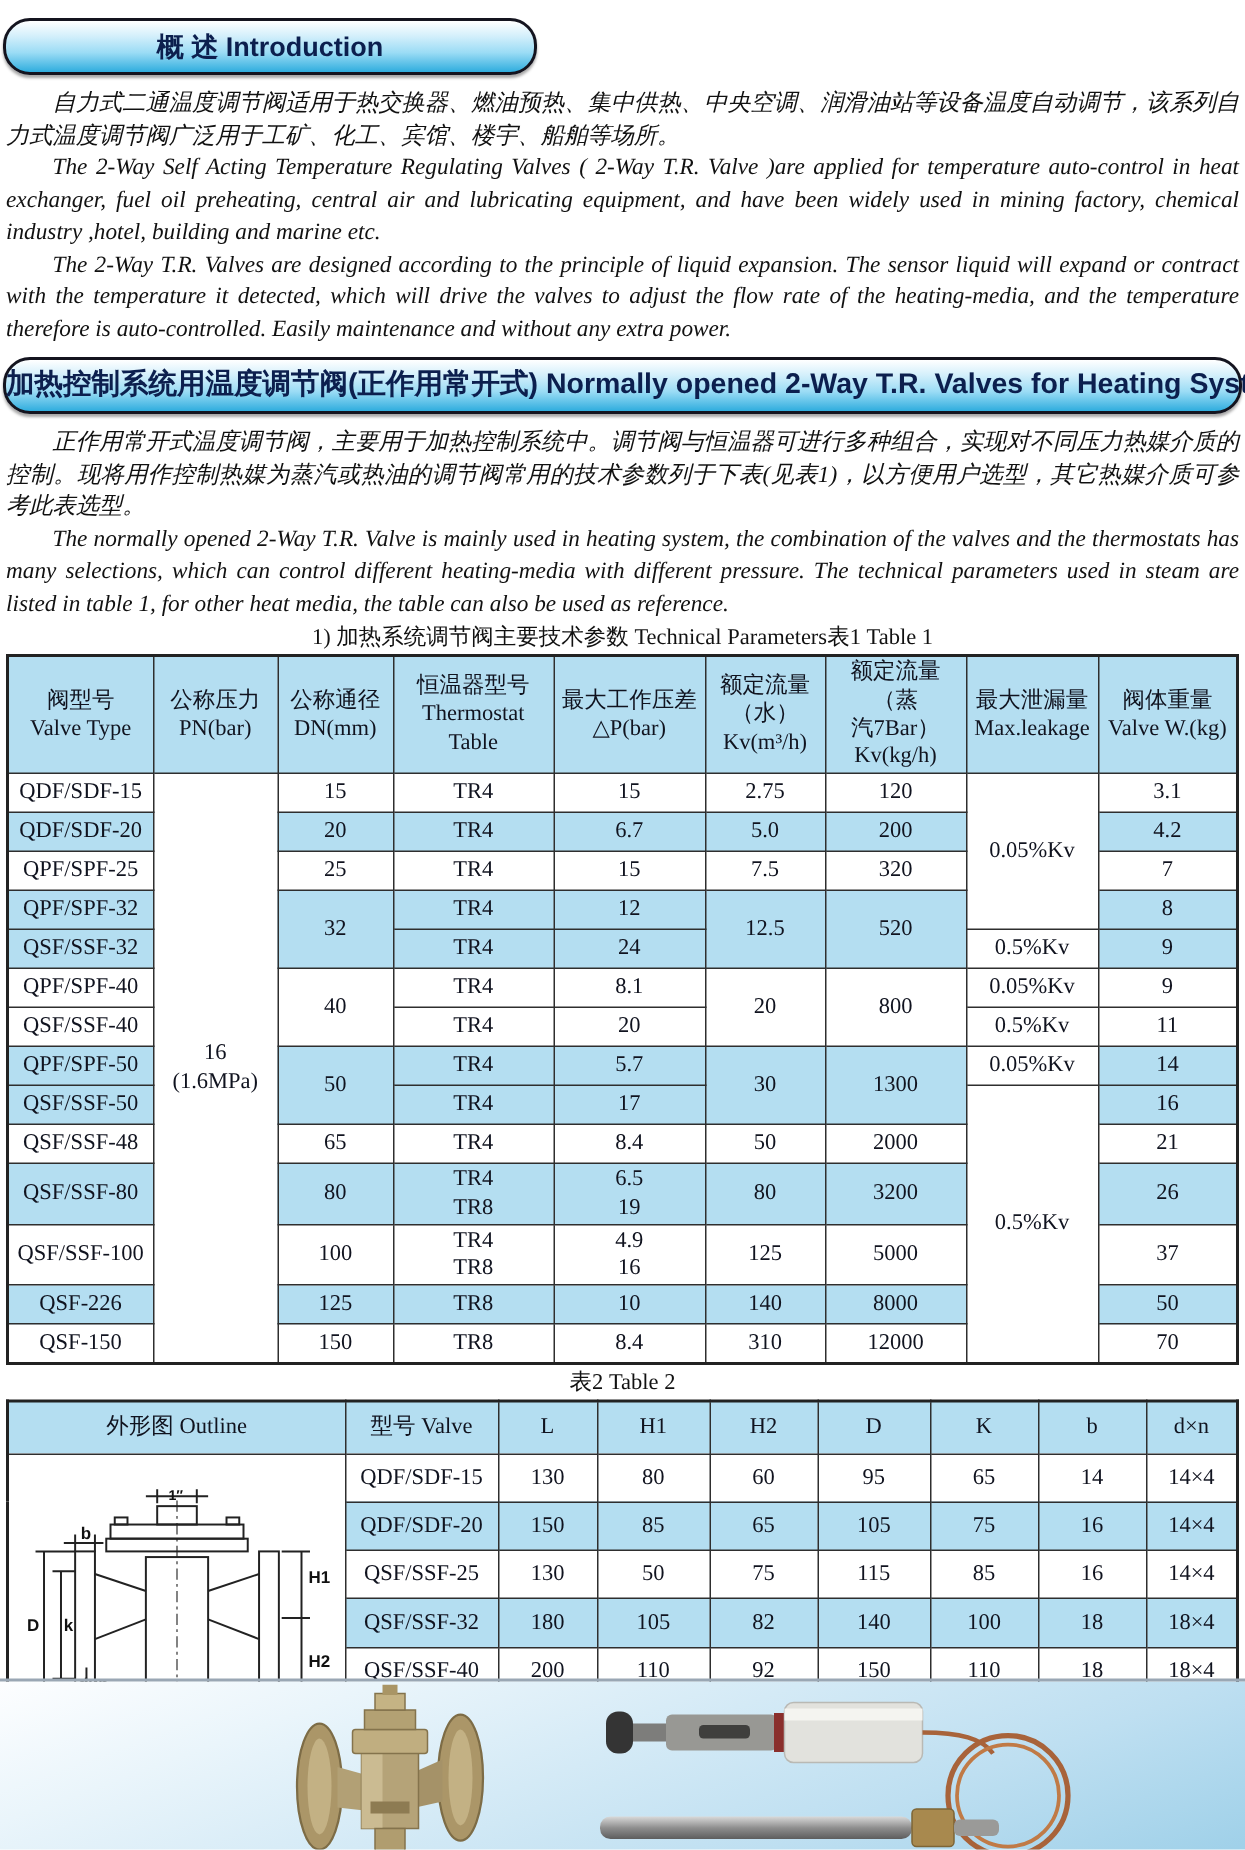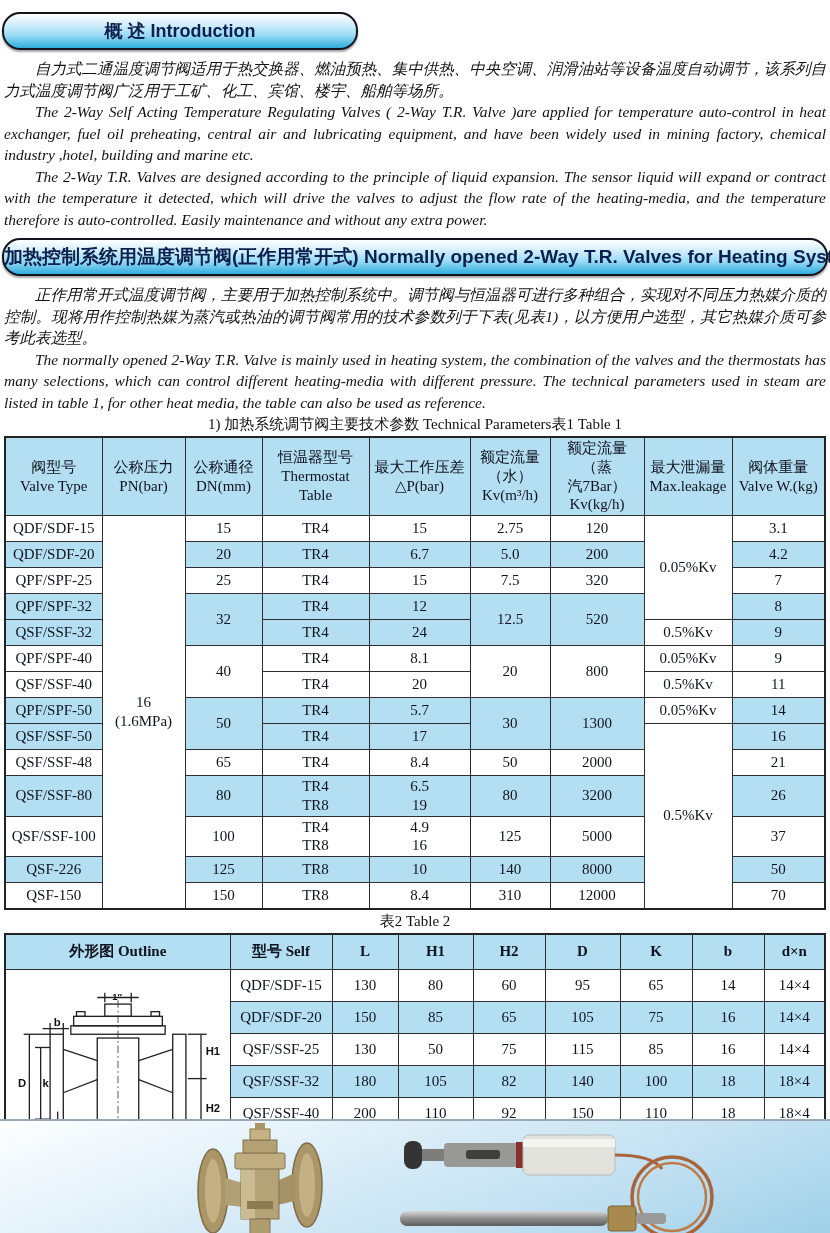--- a/index.html
+++ b/index.html
@@ -29,21 +29,21 @@
   
   table{border-collapse:collapse;width:822px;margin:0 4px;table-layout:fixed;
         font-size:15px;color:#10131f;}
   th,td{border:1.6px solid #2e2e2e;text-align:center;vertical-align:middle;
         padding:1px 2px;white-space:pre-line;background:#fff;line-height:1.25;}
   table{border:2px solid #222;}
   th{background:#b4def1;font-weight:normal;}
   td.b{background:#b4def1;}
   #table1 th{height:62px;}
   #table1 tr{height:26px;}
-  #table2 th{height:32px;font-weight:bold;}
+  #table2 th{height:32px;}
   #table2 tr{height:28px;}
   #outline-cell{background:#fff;vertical-align:middle;}
 
   
   .photo-strip{
     position:absolute;left:0;bottom:0;width:830px;height:124px;
     background:linear-gradient(160deg,#fdfeff 0%,#eaf5fb 22%,#bedff1 70%,#9ccfe8 100%);
     border-top:2px solid #9aa7b4;
   }
   .photo-strip svg{position:absolute;}
@@ -254,21 +254,21 @@
         <col style="width:75px">
         <col style="width:72px">
         <col style="width:75px">
         <col style="width:72px">
         <col style="width:72px">
         <col>
       </colgroup>
     <tbody>
         <tr>
       <th>外形图  Outline</th>
-      <th>型号 Self</th>
+      <th>型号 Valve</th>
       <th>L</th>
       <th>H1</th>
       <th>H2</th>
       <th>D</th>
       <th>K</th>
       <th>b</th>
       <th>d×n</th>
     </tr>
     <tr>
       <td id="outline-cell" rowspan="6">

